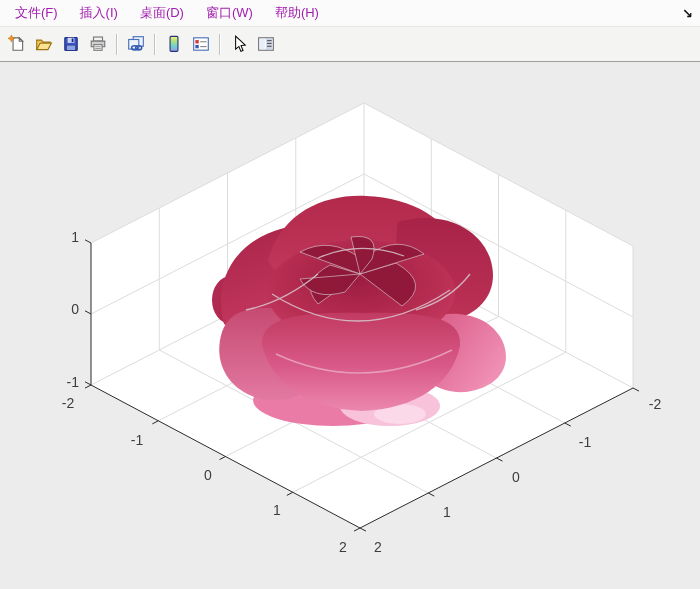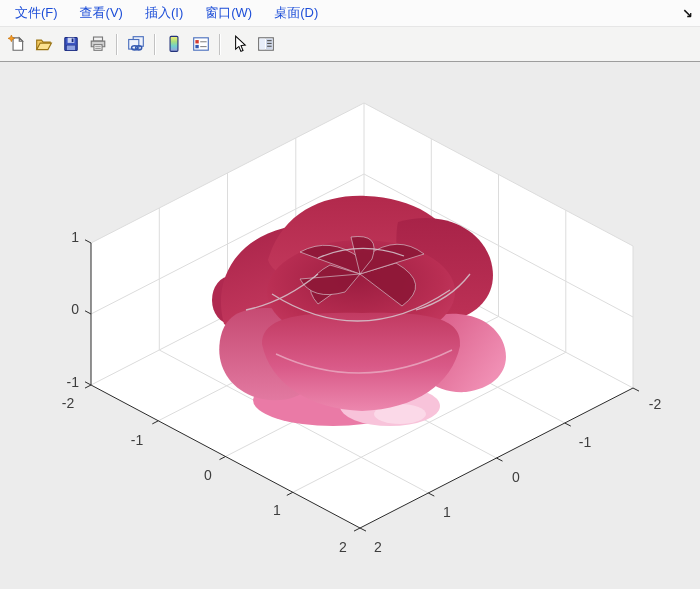--- a/index.html
+++ b/index.html
@@ -3,21 +3,21 @@
 <meta charset="utf-8">
 <style>
   * { margin:0; padding:0; box-sizing:border-box; }
   html,body { width:700px; height:589px; overflow:hidden; }
   body { font-family:"Liberation Sans","DejaVu Sans",sans-serif; background:#ececec; }
   .window { width:700px; height:589px; display:flex; flex-direction:column; background:#ececec; }
 
   
   .menubar { height:27px; background:#fbfbfb; display:flex; align-items:center;
              padding-left:4px; border-bottom:1px solid #e6e6e6; flex:0 0 27px; }
-  .menu-item { font-size:13px; color:#1d4ed8; padding:4px 11px; cursor:default; white-space:nowrap; }
+  .menu-item { font-size:13px; color:#a21caf; padding:4px 11px; cursor:default; white-space:nowrap; }
   .dock-arrow { margin-left:auto; margin-right:7px; font-size:13px; color:#111; line-height:1; cursor:default; font-weight:bold; }
 
   
   .toolbar { height:35px; background:#f4f4f3; display:flex; align-items:center;
              padding-left:3px; border-bottom:1px solid #9d9d9d; flex:0 0 35px; }
   .tbtn { width:27px; height:25px; display:flex; align-items:center; justify-content:center;
           border:1px solid transparent; border-radius:2px; }
   .tsep { width:1px; height:21px; background:#c2c2c2; margin:0 5px; box-shadow:1px 0 0 #ffffff; }
 
   
@@ -25,24 +25,24 @@
   .figure-area svg.plot { display:block; }
   text.tick { font-family:"Liberation Sans","DejaVu Sans",sans-serif; font-size:14px; fill:#3d3d3d; }
 </style>
 </head>
 <body>
 
 <div class="window">
 
   <div class="menubar">
     <span class="menu-item">文件(F)</span>
-    <span class="menu-item">查看(V)</span>
     <span class="menu-item">插入(I)</span>
+    <span class="menu-item">桌面(D)</span>
     <span class="menu-item">窗口(W)</span>
-    <span class="menu-item">桌面(D)</span>
+    <span class="menu-item">帮助(H)</span>
     <span class="dock-arrow">↘</span>
   </div>
 
   <div class="toolbar">
 
     <div class="tbtn">
       <svg width="18" height="18" viewBox="0 0 16 16">
         <path d="M4.5 2.5 h5.5 l3 3 v8 H4.5 Z" fill="#ffffff" stroke="#6a6a6a"></path>
         <path d="M10 2.5 l3 3 h-3 Z" fill="#dcdcdc" stroke="#6a6a6a"></path>
         <path d="M3 0 l0.9 2.1 L6 3 l-2.1 0.9 L3 6 l-0.9-2.1 L0 3 l2.1-0.9 Z" fill="#f59a23" stroke="#c06a00" stroke-width="0.5"></path>

